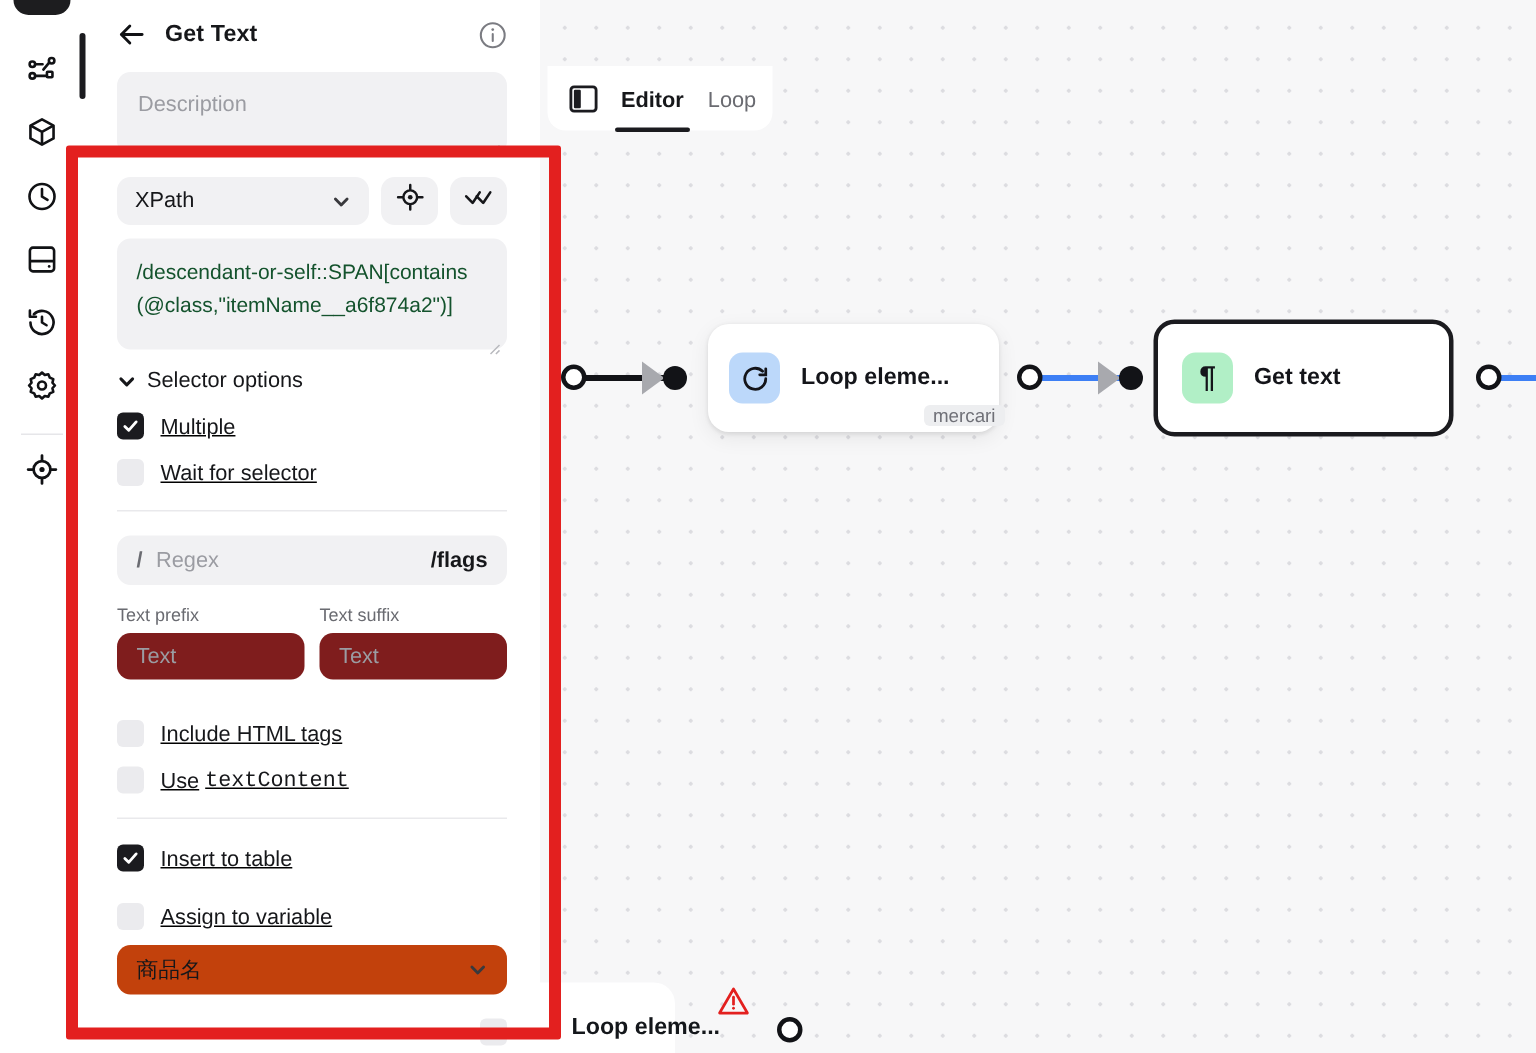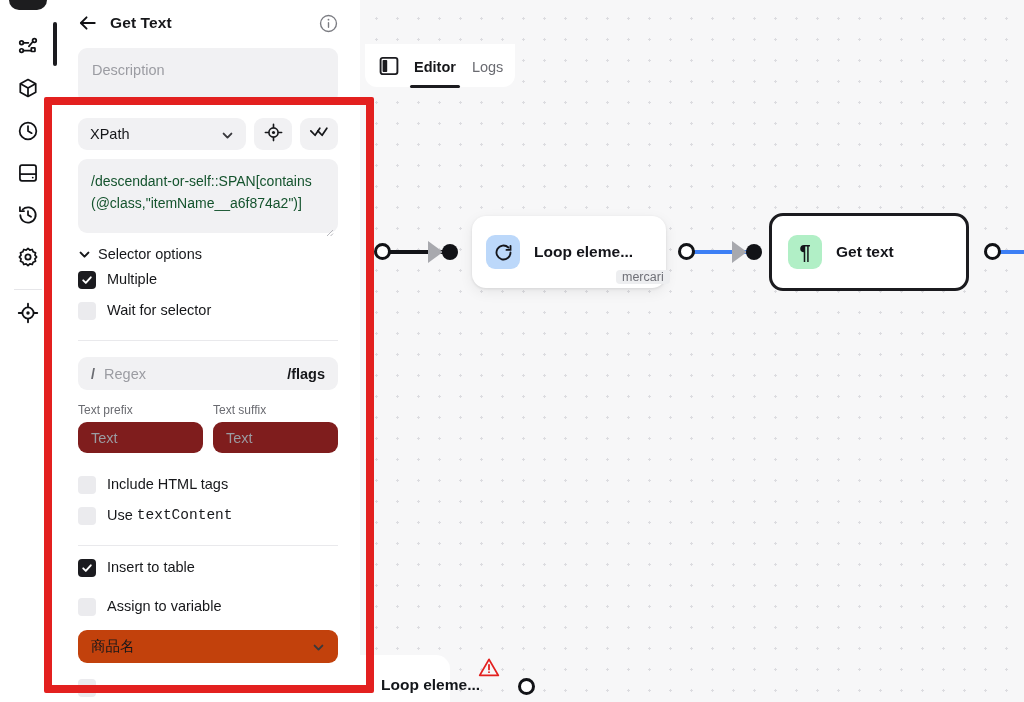--- a/index.html
+++ b/index.html
@@ -83,21 +83,21 @@
     margin-top:9px; min-height:74px; position:relative; padding:11px 14px 10px 13px;
     font-size:14px; line-height:1.58; color:#14532d; word-break:break-all;
   }
 
   .sel-options{
     margin-top:13px; display:flex; align-items:center; gap:7px;
     font-size:14.5px; color:#16171a;
   }
   .sel-options .chev{ width:13px; height:13px; color:#16171a; }
 
-  .check-row{ display:flex; align-items:flex-start; gap:11px; margin-top:9px; height:22px; }
+  .check-row{ display:flex; align-items:flex-end; gap:11px; margin-top:9px; height:22px;text-decoration:underline; }
   .cb{
     width:18px; height:18px; border-radius:4px; background:#ebebee;
     flex:0 0 auto; display:flex; align-items:center; justify-content:center;
   }
   .cb.on{ background:#1b1b1f; }
   .cb.on svg{ color:#fff; width:12px; height:12px; }
   .check-row .cl{ font-size:14.5px; color:#16171a; }
   .mono{ font-family:"Liberation Mono", monospace; font-size:13.5px; }
 
   .divider{ height:1px; background:#e9e9ec; margin:16px 0 0 0; }
@@ -249,21 +249,21 @@
 <div class="port" id="bottom-port"></div>
 
 <div id="tabbar">
   <span id="panel-toggle-icon">
     <svg viewBox="0 0 20 20" width="20" height="20" fill="none" stroke="currentColor" stroke-width="1.9">
       <rect x="1.6" y="1.9" width="16.8" height="16.2" rx="2.1"></rect>
       <rect x="3.6" y="3.9" width="4.6" height="12.2" rx="0.8" fill="currentColor" stroke="none"></rect>
     </svg>
   </span>
   <span class="tab active">Editor</span>
-  <span class="tab idle">Logs</span>
+  <span class="tab idle">Loop</span>
 </div>
 
 <div id="rail">
   <div class="logo-blob"></div>
 
   <div class="rail-btn" style="top:30px;">
     <span>
       <svg viewBox="0 0 24 24" width="22" height="22" fill="none" stroke="currentColor" stroke-width="1.9" stroke-linecap="round" stroke-linejoin="round">
         <circle cx="5" cy="8.5" r="2"></circle>
           <circle cx="19" cy="6" r="2"></circle>

